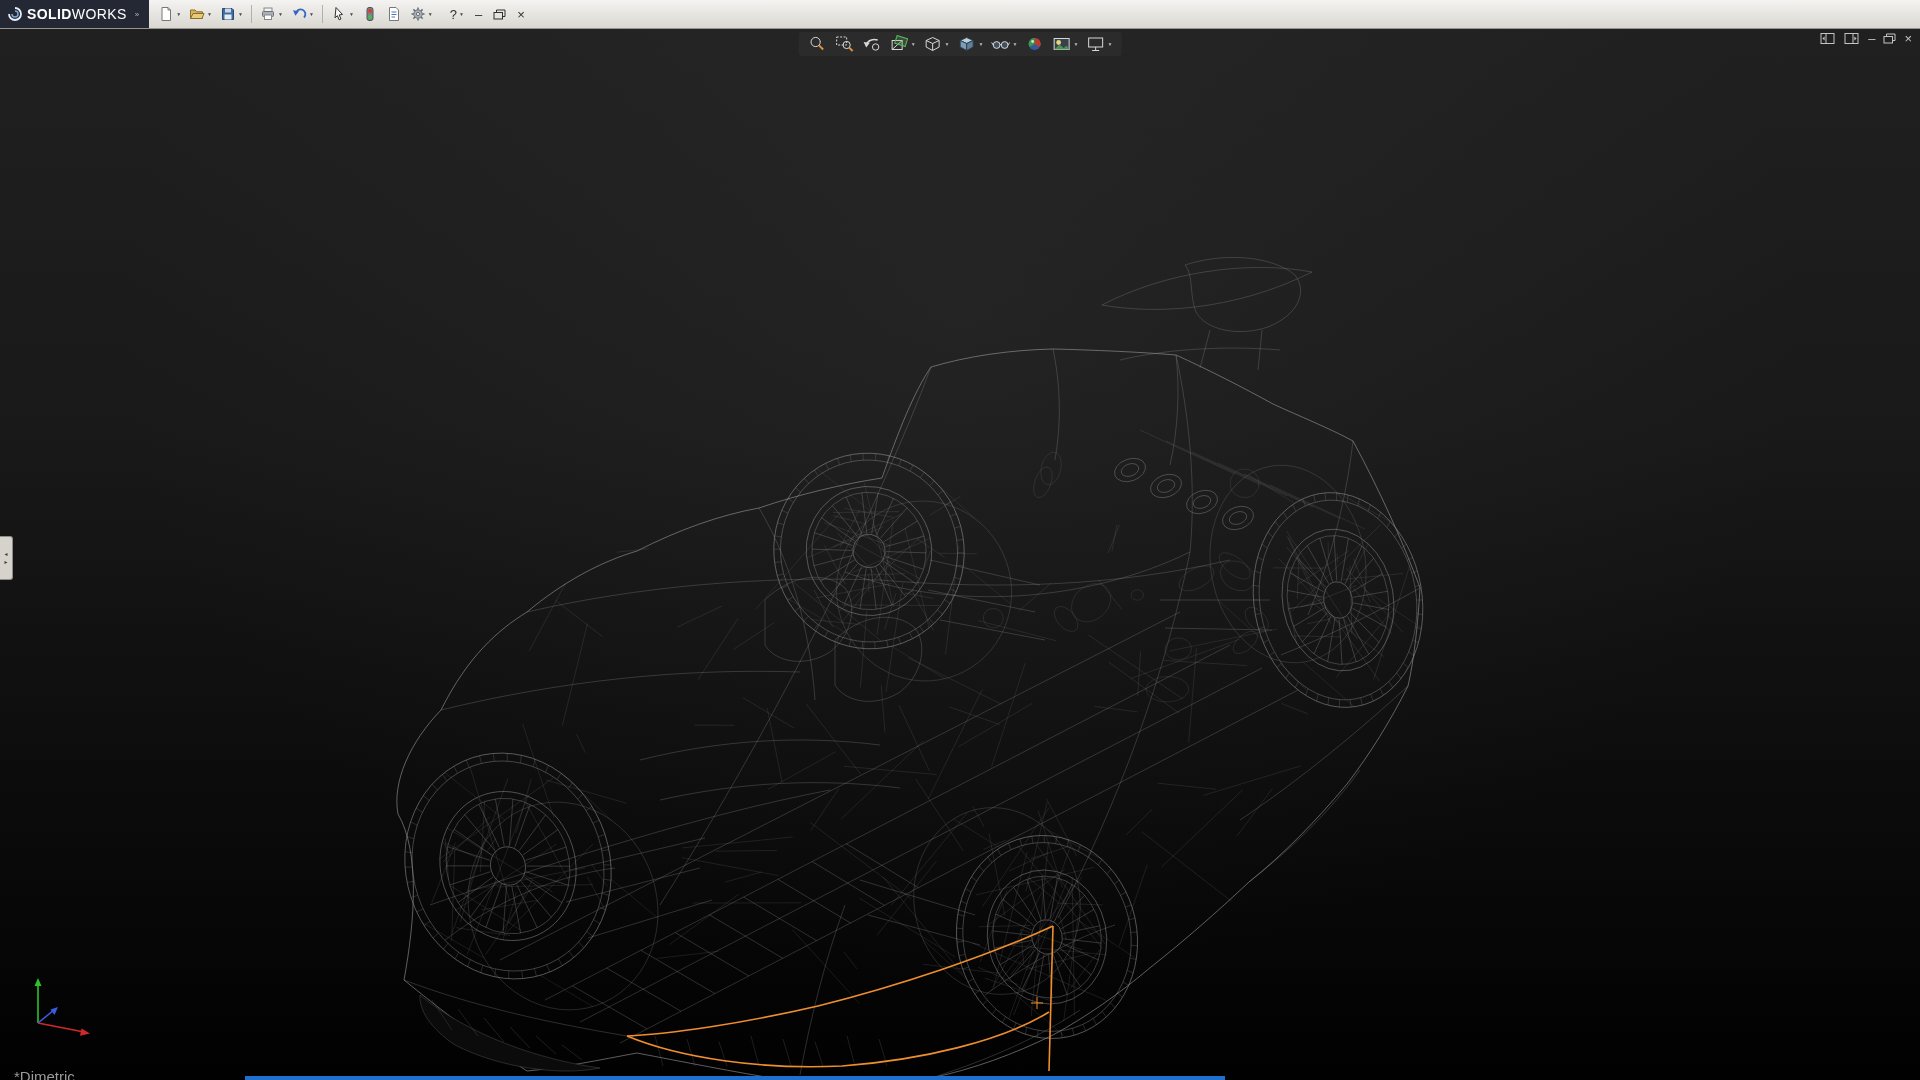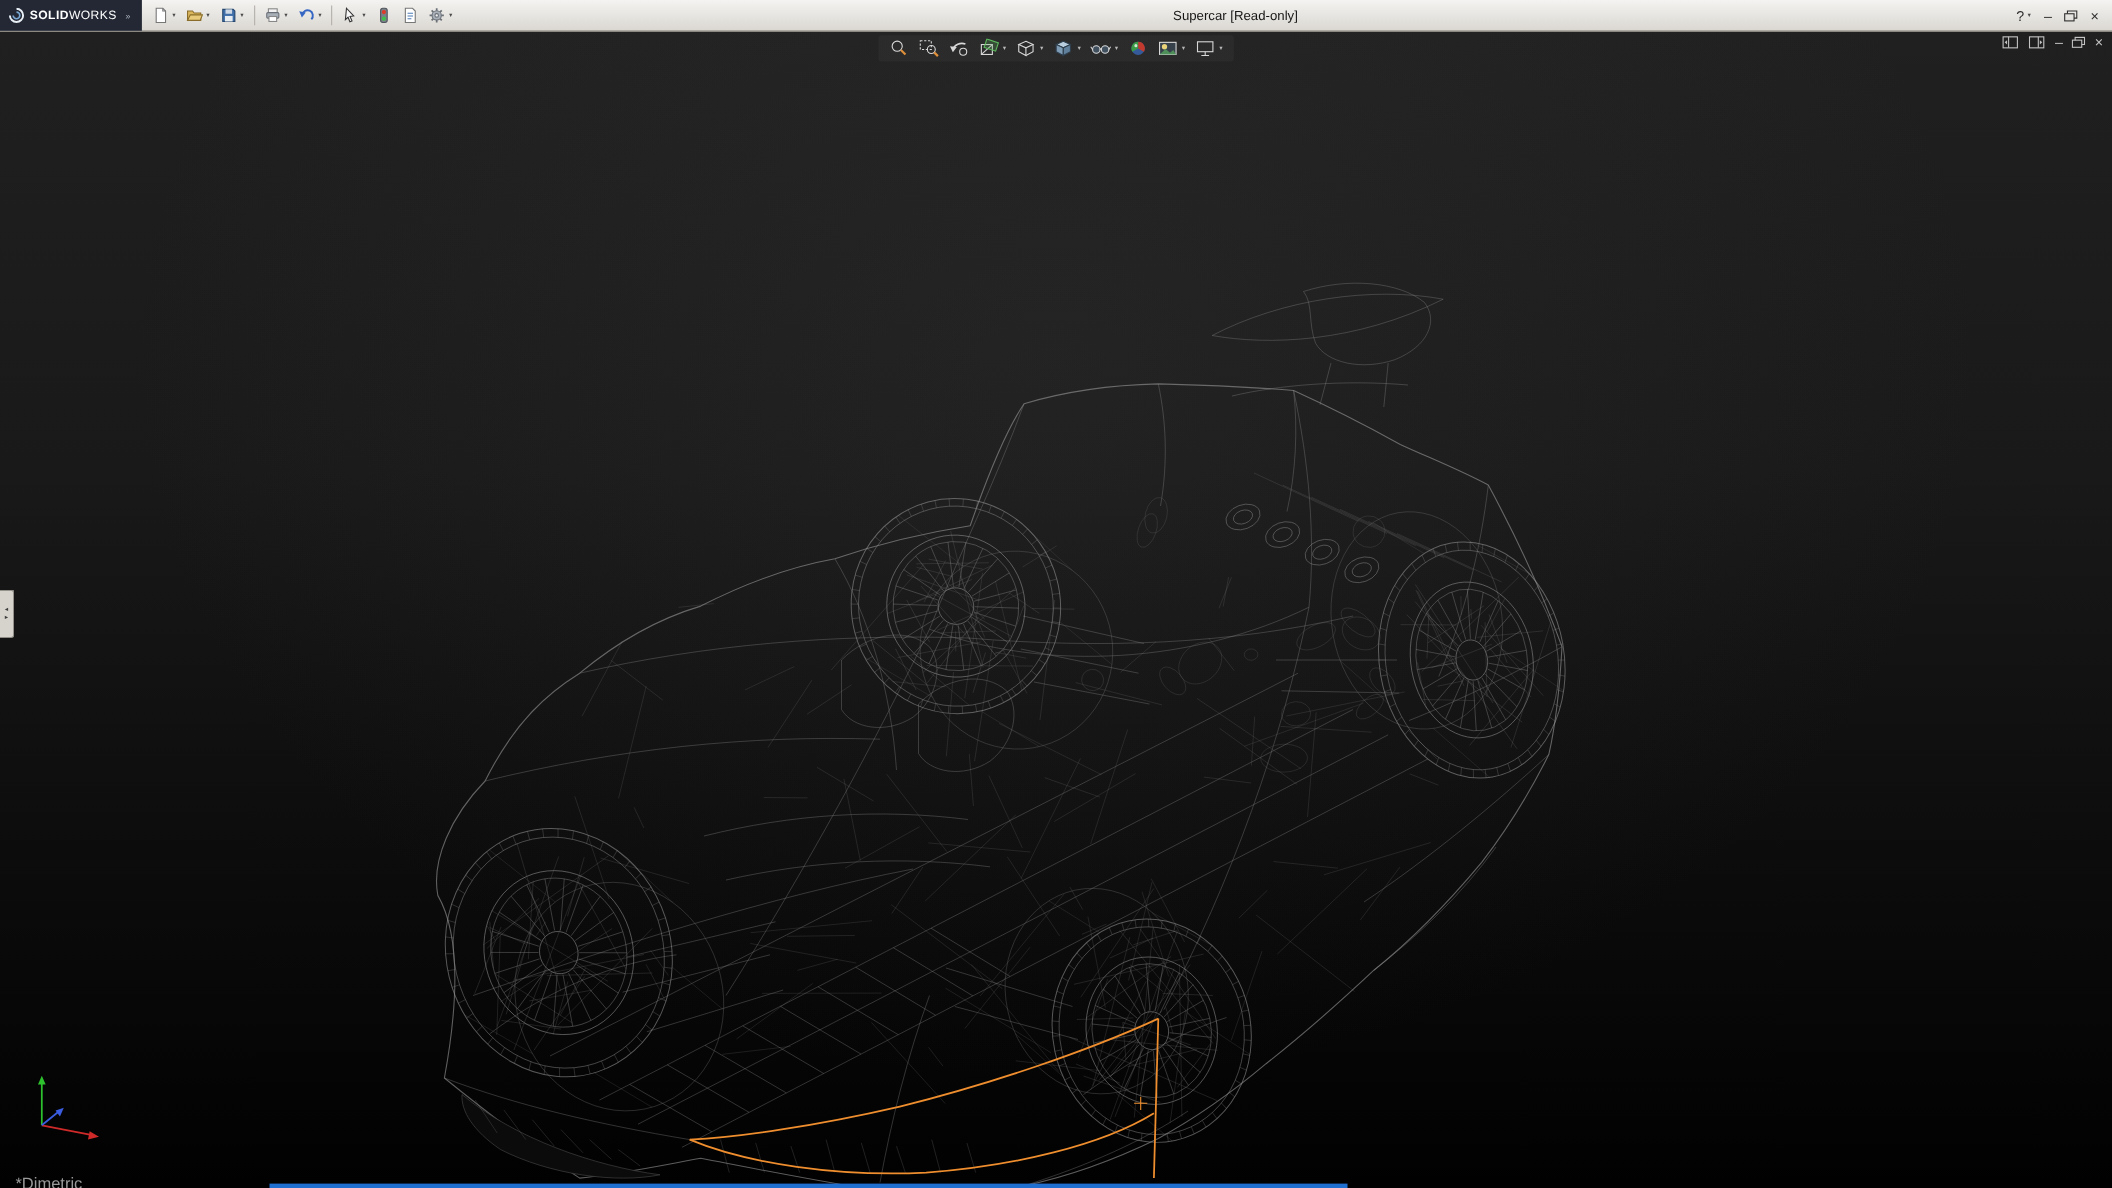--- a/index.html
+++ b/index.html
@@ -9,21 +9,21 @@
     -webkit-user-select:none;user-select:none;
   }
   
   .titlebar{
     position:absolute;top:0;left:0;right:0;height:28px;
     background:linear-gradient(#f4f3f1,#dad7d1);
     border-bottom:1px solid #98958e;
     display:flex;align-items:center;z-index:20;
   }
   .logo{height:28px;background:#232834;display:flex;align-items:center;gap:5px;padding:0 10px 0 8px;}
-  .logo-text{font-size:11px;letter-spacing:.4px;color:#fff;white-space:nowrap;}
+  .logo-text{font-size:14px;letter-spacing:.4px;color:#fff;white-space:nowrap;}
   .logo-text .bold{font-weight:700;}
   .logo-chev{color:#aeb6c2;font-size:8px;margin-left:3px;}
   .toolbar{display:flex;align-items:center;padding:0 5px;}
   .tbtn{display:flex;align-items:center;gap:2px;height:24px;padding:1px 3px;background:transparent;border:1px solid transparent;cursor:default;}
   .dd{font-size:5px;color:#4a4a4a;line-height:1;}
   .tsep{width:1px;height:18px;background:#b3b0aa;margin:0 4px;}
   .title{flex:1;text-align:center;font-size:12px;color:#161616;white-space:nowrap;overflow:hidden;}
   .winctl{display:flex;align-items:center;gap:11px;padding:0 12px 0 8px;}
   .winbtn{background:none;border:none;padding:0;font-size:13px;color:#2e2e2e;line-height:1;display:flex;align-items:center;gap:2px;cursor:default;}
   
@@ -145,21 +145,20 @@
             <line x1="3.4" y1="12.6" x2="5" y2="11"></line>
             <line x1="11" y1="5" x2="12.6" y2="3.4"></line>
           </g>
           <circle cx="8" cy="8" r="4.2" fill="#aab0b8" stroke="#6a7078"></circle>
           <circle cx="8" cy="8" r="1.6" fill="#f0f0f0" stroke="#6a7078"></circle>
         </svg>
       <span class="dd">▼</span>
     </button>
   </div>
 
-  <div class="title">Supercar [Read-only]</div>
 
   <div class="winctl">
     <button class="winbtn">
         <span>?</span>
         <span class="dd">▼</span>
       </button>
     <button class="winbtn">–</button>
     <button class="winbtn">
       <svg width="13" height="11">
           <path d="M3.5,3.5 V1 H12 V7.5 H9.5" fill="none" stroke="#2e2e2e"></path>

